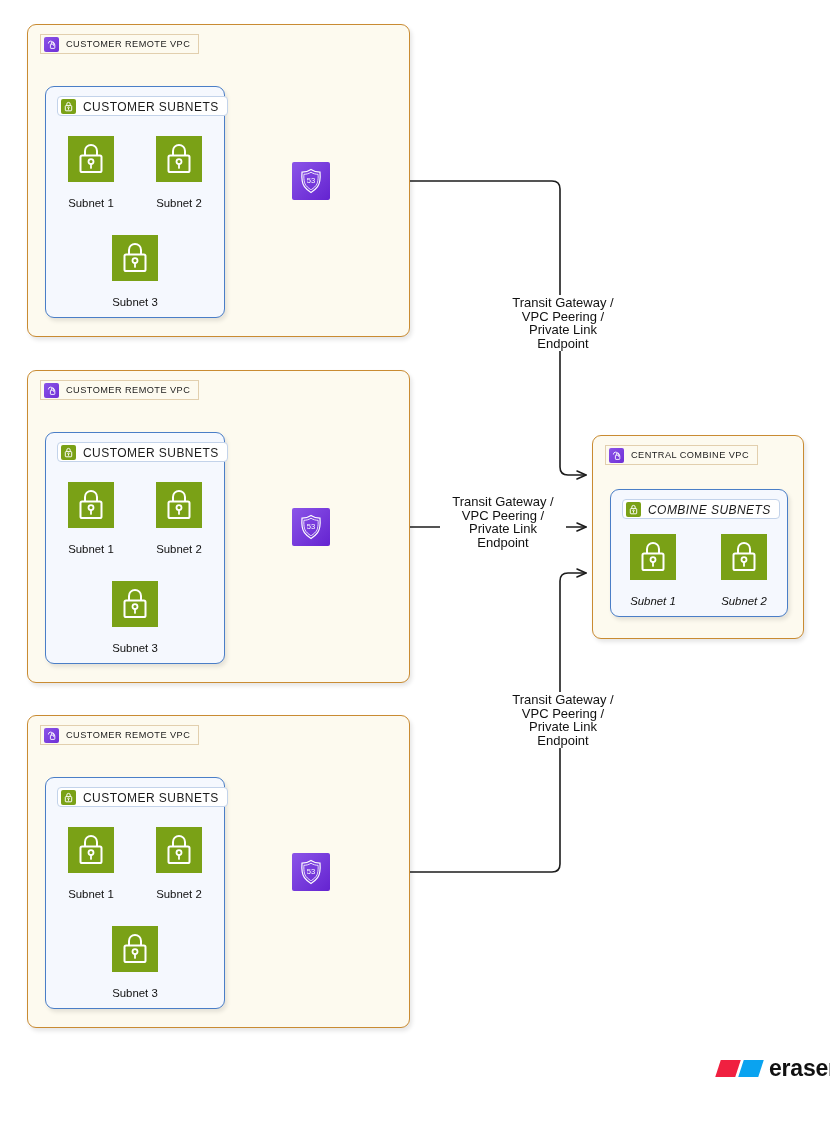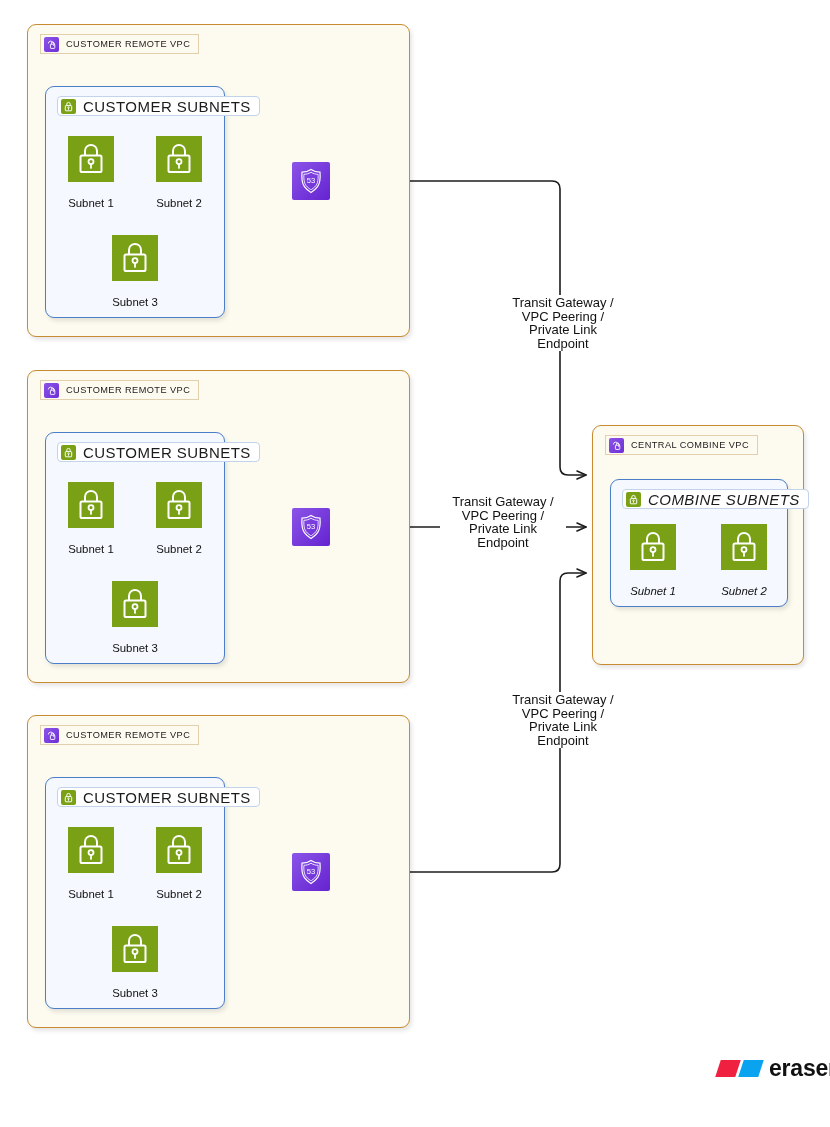--- a/index.html
+++ b/index.html
@@ -69,21 +69,21 @@
     display:flex;align-items:center;
     gap:7px;
     box-sizing:border-box;
     height:20px;
     padding:0 8px 0 3px;
     border:1px solid #c3d3ea;
     border-radius:4px;
     background:#ffffff;
   }
   .subnets-badge .lbl{
-    font-size:15px;
+    font-size:12px;
     letter-spacing:0.45px;
     color:#1b1b1b;
     white-space:nowrap;
     line-height:1;
     padding-top:1px;
   }
   .ico-lock-sm{
     width:15px;height:15px;
     border-radius:2px;
     background:#7aa116;
@@ -432,21 +432,21 @@
   <div class="r53" style="left:292px;top:853px;">
     <svg width="38" height="38" viewBox="0 0 38 38">
       <path d="M19,7.5 C16.2,9.4 13,10.1 10,10.1 C10,10.1 9.2,20.2 12.4,24.6 C14.6,27.6 19,30.5 19,30.5
                C19,30.5 23.4,27.6 25.6,24.6 C28.8,20.2 28,10.1 28,10.1 C25,10.1 21.8,9.4 19,7.5 Z" fill="none" stroke="#ffffff" stroke-width="1.2"></path>
       <path d="M19,10.2 C16.7,11.7 14.2,12.3 11.9,12.3 C11.9,12.3 11.3,20 13.8,23.3 C15.5,25.6 19,27.8 19,27.8
                C19,27.8 22.5,25.6 24.2,23.3 C26.7,20 26.1,12.3 26.1,12.3 C23.8,12.3 21.3,11.7 19,10.2 Z" fill="none" stroke="#ffffff" stroke-width="0.85"></path>
       <text x="19" y="21.4" font-family="'Liberation Sans', sans-serif" font-size="7.6" fill="#ffffff" text-anchor="middle">53</text>
     </svg>
   </div>
 
-  <div class="vpc" style="left:592px;top:425px;width:212px;height:240px;">
+  <div class="vpc" style="left:592px;top:435px;width:212px;height:204px;">
     <div class="vpc-badge">
       <span class="ico-vpc">
         <svg width="15" height="15" viewBox="0 0 15 15">
           <path d="M4.4,6.1 a2.2,2.2 0 0 1 4.2,-0.7 a1.8,1.8 0 0 1 1.1,3.2" fill="none" stroke="#ffffff" stroke-width="0.9" stroke-linecap="round"></path>
           <rect x="6.4" y="7.2" width="4.4" height="4.2" rx="0.6" fill="none" stroke="#ffffff" stroke-width="0.9"></rect>
           <path d="M7.4,7.2 v-1.1 a1.2,1.2 0 0 1 2.4,0 v1.1" fill="none" stroke="#ffffff" stroke-width="0.9"></path>
         </svg>
       </span>
       <span class="lbl">CENTRAL COMBINE VPC</span>
     </div>

